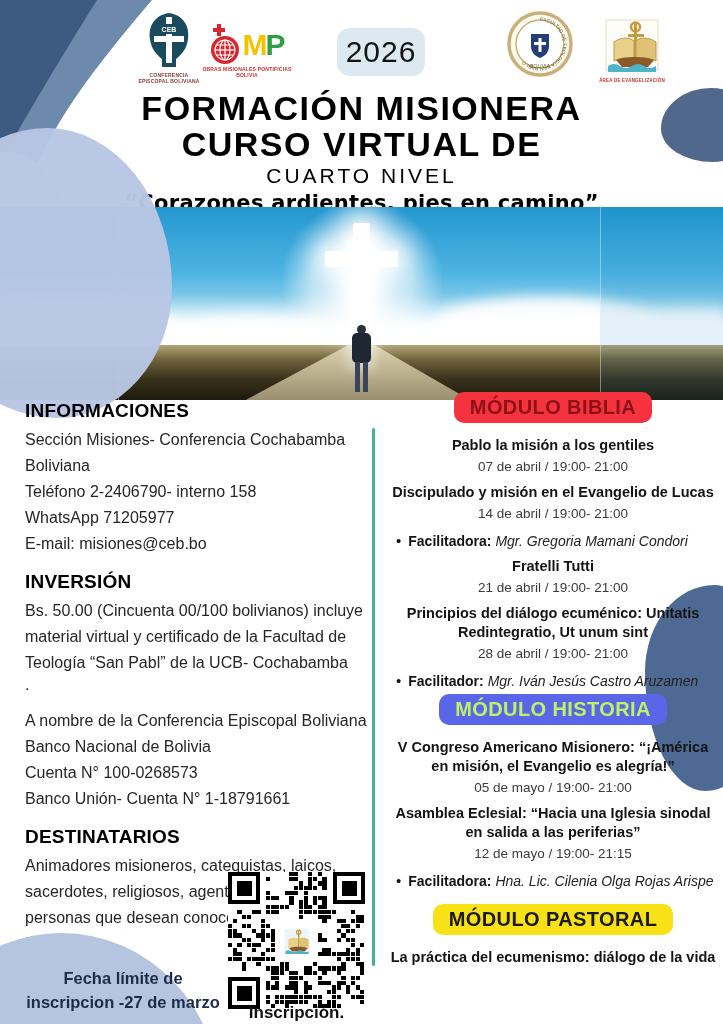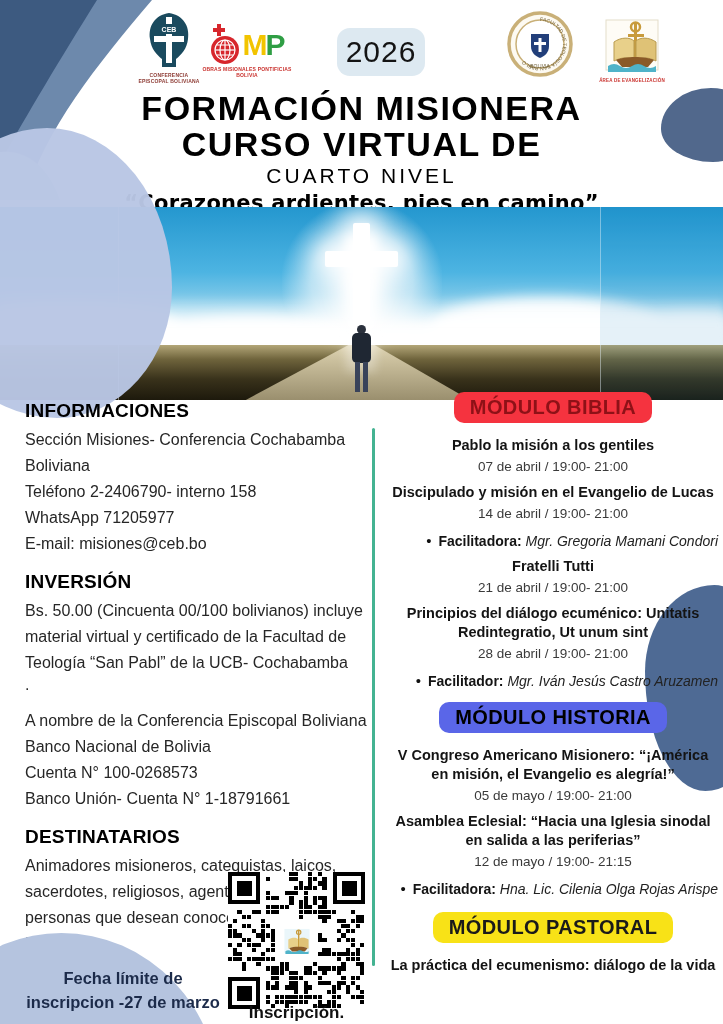--- a/index.html
+++ b/index.html
@@ -73,25 +73,25 @@
   .sec{margin-bottom:14px;}
   .dot-line{font-size:16px;line-height:18px;color:#262626;}
   
   .divider{position:absolute;left:372px;top:428px;width:3px;height:538px;background:#44b392;border-radius:2px;}
   
   .rightcol{position:absolute;left:388px;top:392px;width:330px;text-align:center;}
   .badge{display:inline-block;padding:4px 16px;border-radius:10px;font-size:20px;font-weight:800;
          letter-spacing:.4px;margin:0 auto 6px auto;}
   .badge-biblia{background:#f5333f;color:#8e1117;}
   .badge-teologia{background:#2fb976;color:#0f2c1f;margin-top:8px;}
-  .badge-historia{background:#5a66e8;color:#000000;margin-top:8px;}
+  .badge-historia{background:#5a66e8;color:#bef264;}
   .badge-pastoral{background:#f8e217;color:#1a1a1a;margin-top:10px;}
   .mtitle{font-size:14.5px;font-weight:800;color:#141414;line-height:19px;margin-top:7px;}
   .mdate{font-size:13.5px;color:#3a3a3a;line-height:18px;margin-top:3px;}
-  .fac{display:flex;align-items:baseline;justify-content:flex-end;gap:7px;text-align:left;
+  .fac{display:flex;align-items:baseline;justify-content:flex-start;gap:7px;text-align:left;
        font-size:14px;margin:9px 0 4px 8px;line-height:18px;}
   .fac .fb::before{content:"•";font-size:15px;color:#111;}
   .flabel{font-weight:800;color:#141414;white-space:nowrap;}
   .fname{font-style:italic;color:#222;}
   
   .qr{position:absolute;left:228px;top:872px;width:137px;height:137px;background:#fff;}
   .qm{position:absolute;width:4.2px;height:4.2px;background:#000;}
   .qf{position:absolute;width:24px;height:24px;border:4.7px solid #000;}
   .qf::after{content:"";position:absolute;inset:4.5px;background:#000;}
   .qr-center{position:absolute;left:51px;top:51px;width:35px;height:35px;background:#fff;

